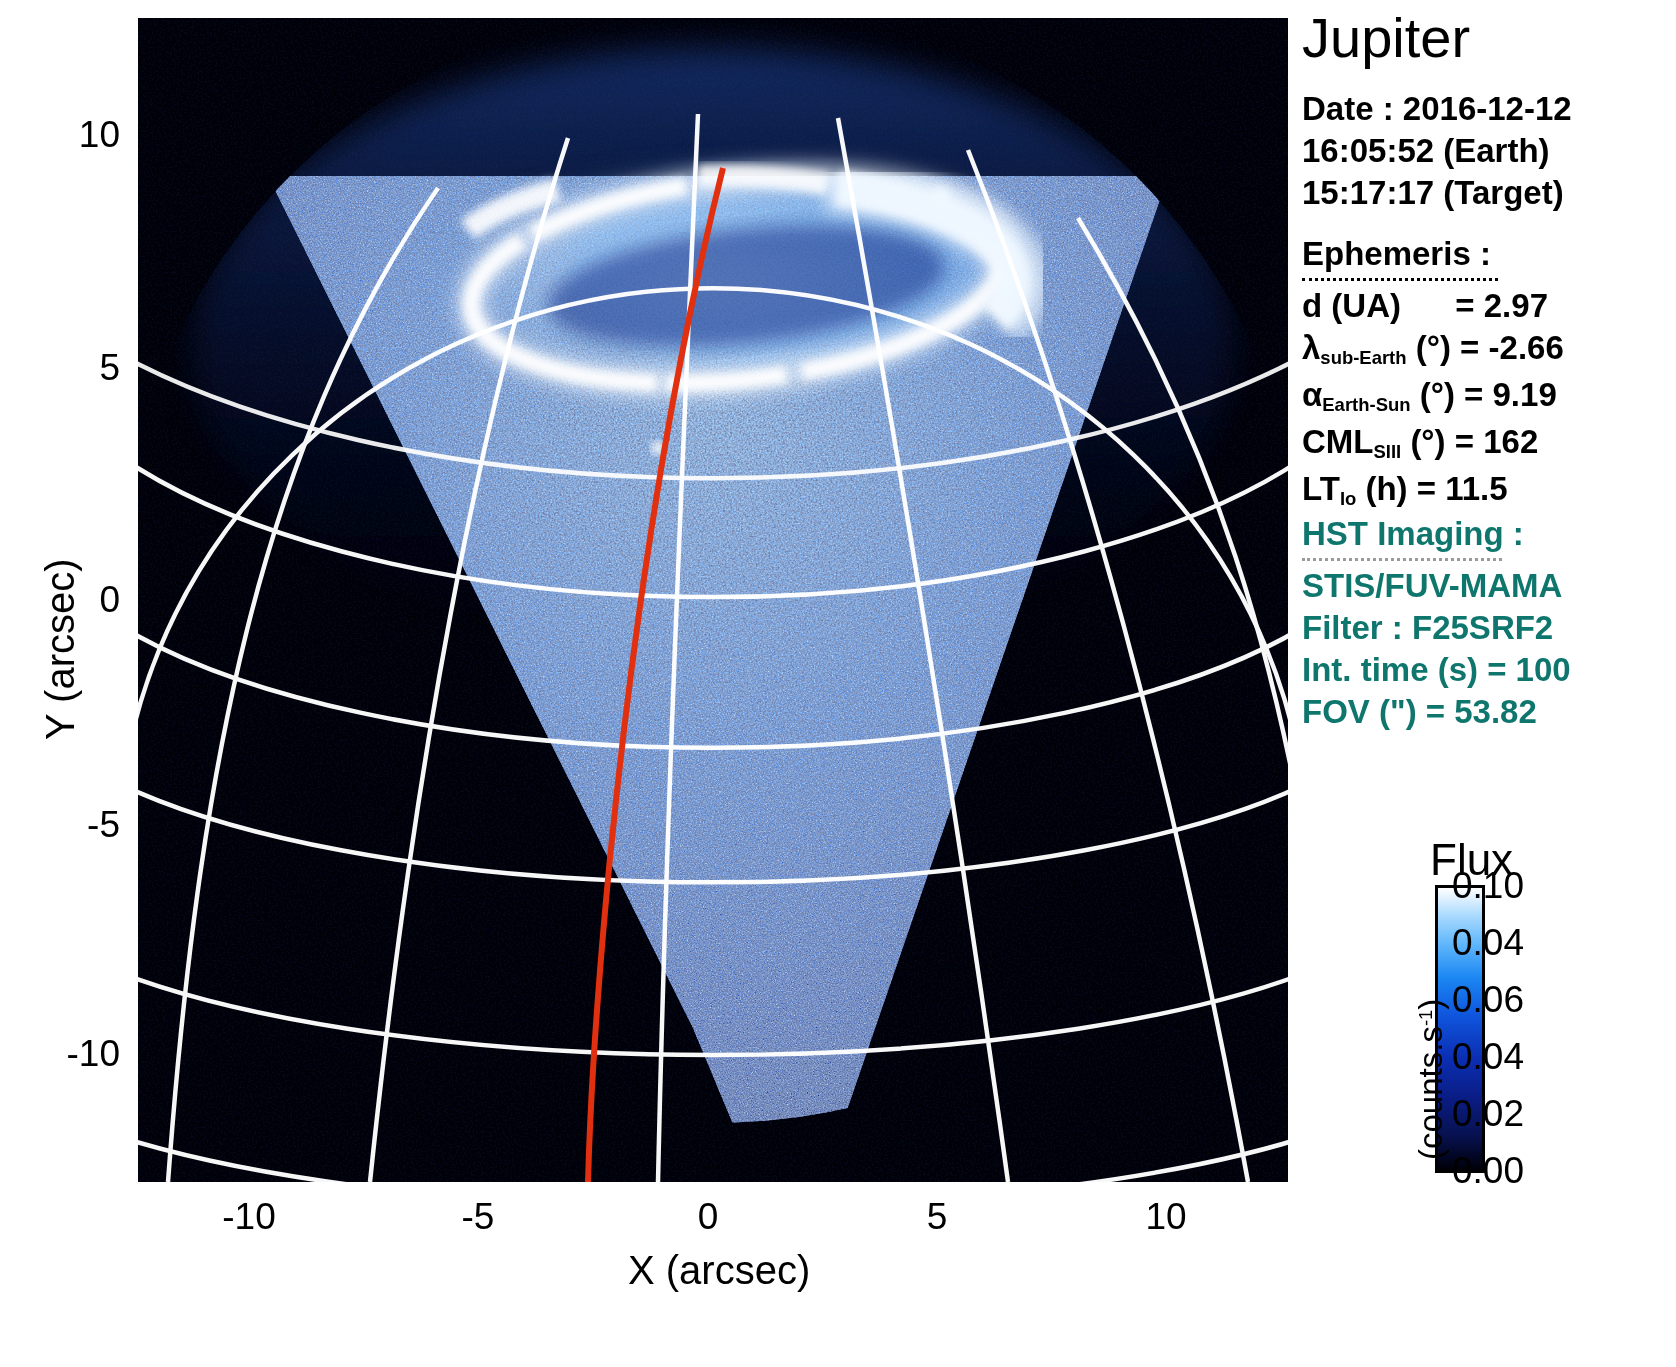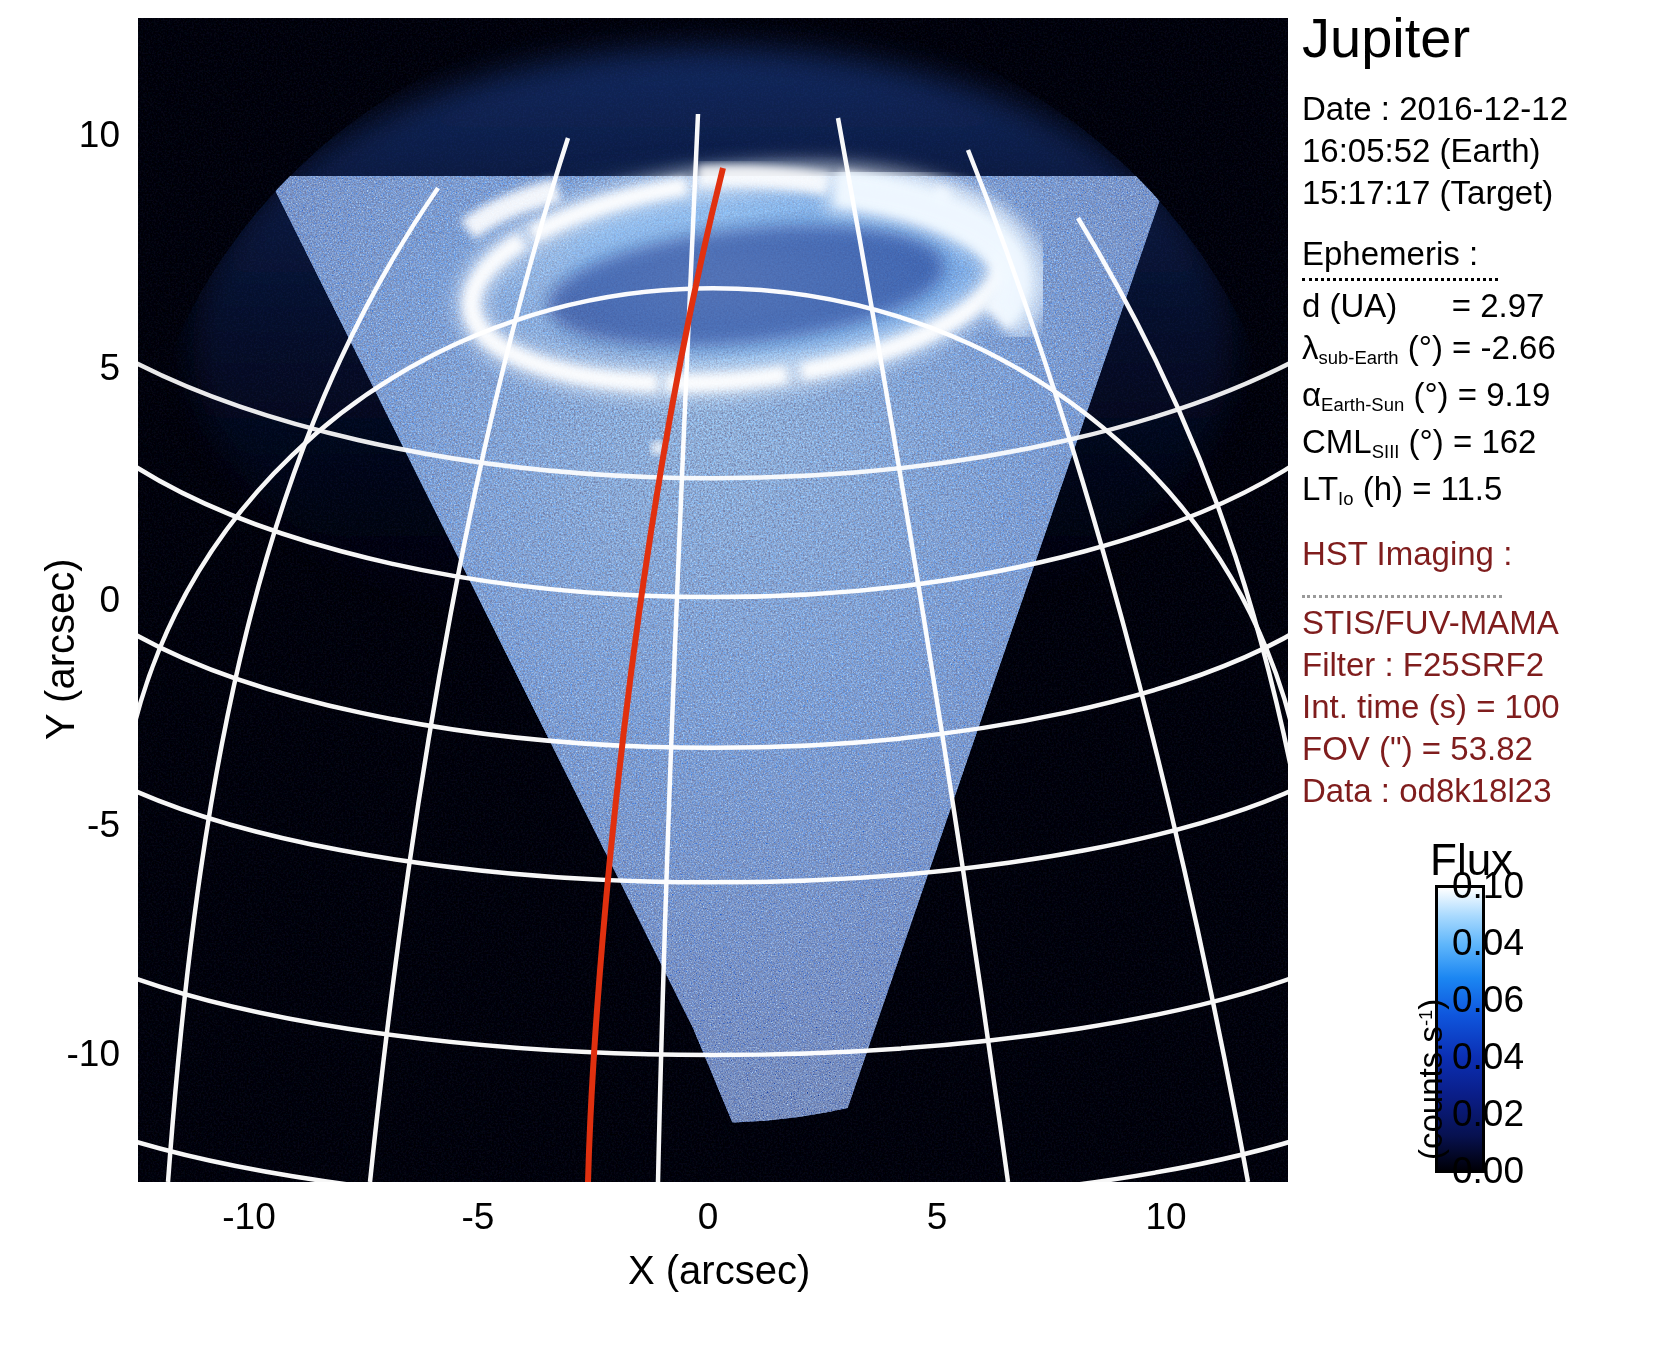--- a/index.html
+++ b/index.html
@@ -15,25 +15,25 @@
   .tick{position:absolute;font-size:37px;line-height:1;white-space:nowrap;}
   .ytick{text-align:right;width:120px;}
   .xtick{text-align:center;width:160px;}
   #ylabel{position:absolute;font-size:40px;white-space:nowrap;
           transform-origin:0 0;transform:rotate(-90deg);}
   #xlabel{position:absolute;font-size:40px;white-space:nowrap;text-align:center;}
 
   
   #info{position:absolute;left:1302px;top:0;width:374px;height:1084px;}
   #title{position:absolute;left:0;top:10px;font-size:56px;line-height:1;}
-  .block{position:absolute;left:0;font-size:33px;line-height:42px;}
+  .block{position:absolute;left:0;font-size:33px;line-height:42px;font-weight:bold;}
   .ln{white-space:nowrap;}
   .dashrule{width:196px;height:0;border-top:3px dotted #000;margin:3px 0 4px 0;}
   .dashrule.gray{border-top-color:#9a9a9a;width:200px;}
-  .gray{color:#7f1d1d;margin-top:20px;}
+  .gray{color:#0f766e;}
   sub{font-size:0.56em;vertical-align:baseline;position:relative;top:0.28em;}
   sup{font-size:0.56em;vertical-align:baseline;position:relative;top:-0.55em;}
 
   
   #cb-title{position:absolute;left:1430px;top:838px;font-size:44px;line-height:1;}
   #cb-box{position:absolute;left:1435px;top:885px;width:50px;height:288px;
           border:3px solid #000;box-sizing:border-box;
           background:linear-gradient(to top,
              #000008 0%, #07114f 12%, #0a1d86 26%, #0b2fb4 40%,
              #0f56dd 55%, #1b86f2 68%, #5fb6fb 80%, #a8d9fe 90%, #ffffff 100%);}
@@ -234,21 +234,20 @@
     </div>
   </div>
 
   <div class="block gray" style="top:513px;">
     <div class="ln">HST Imaging :</div>
     <div class="dashrule gray"></div>
     <div class="ln">STIS/FUV-MAMA</div>
     <div class="ln">Filter : F25SRF2</div>
     <div class="ln">Int. time (s) = 100</div>
     <div class="ln">FOV (") = 53.82</div>
-    <div class="ln">Data : od8k18l23</div>
   </div>
 </div>
 
 <div id="cb-title">Flux</div>
 <div id="cb-box"></div>
 
 <div id="cb-unit" style="left:1412px;top:1160px;">
   <span>(counts.s</span><sup>-1</sup><span>)</span>
 </div>
 

